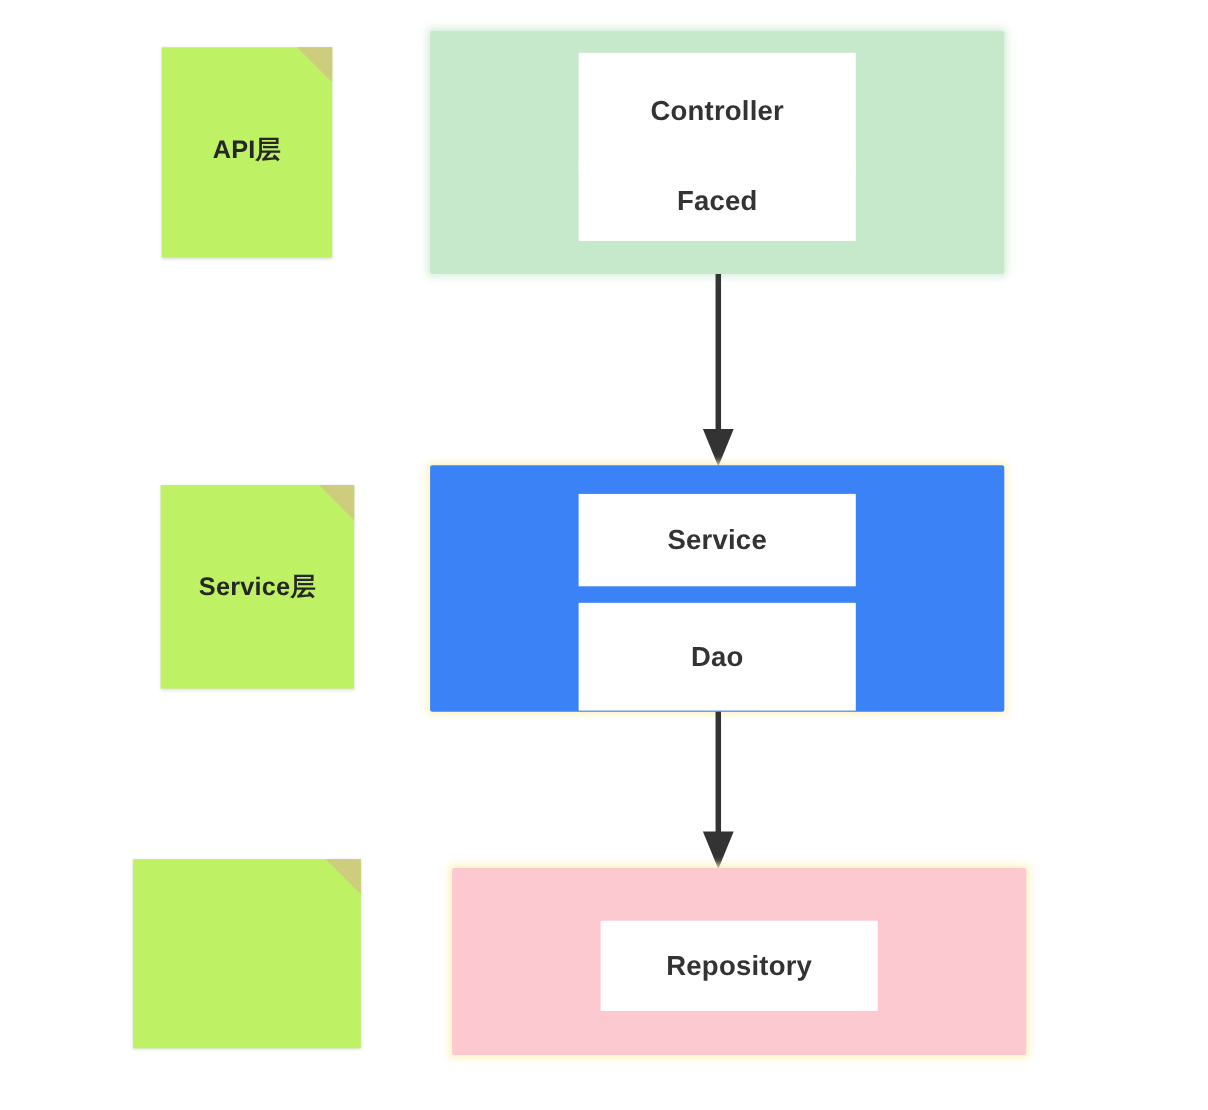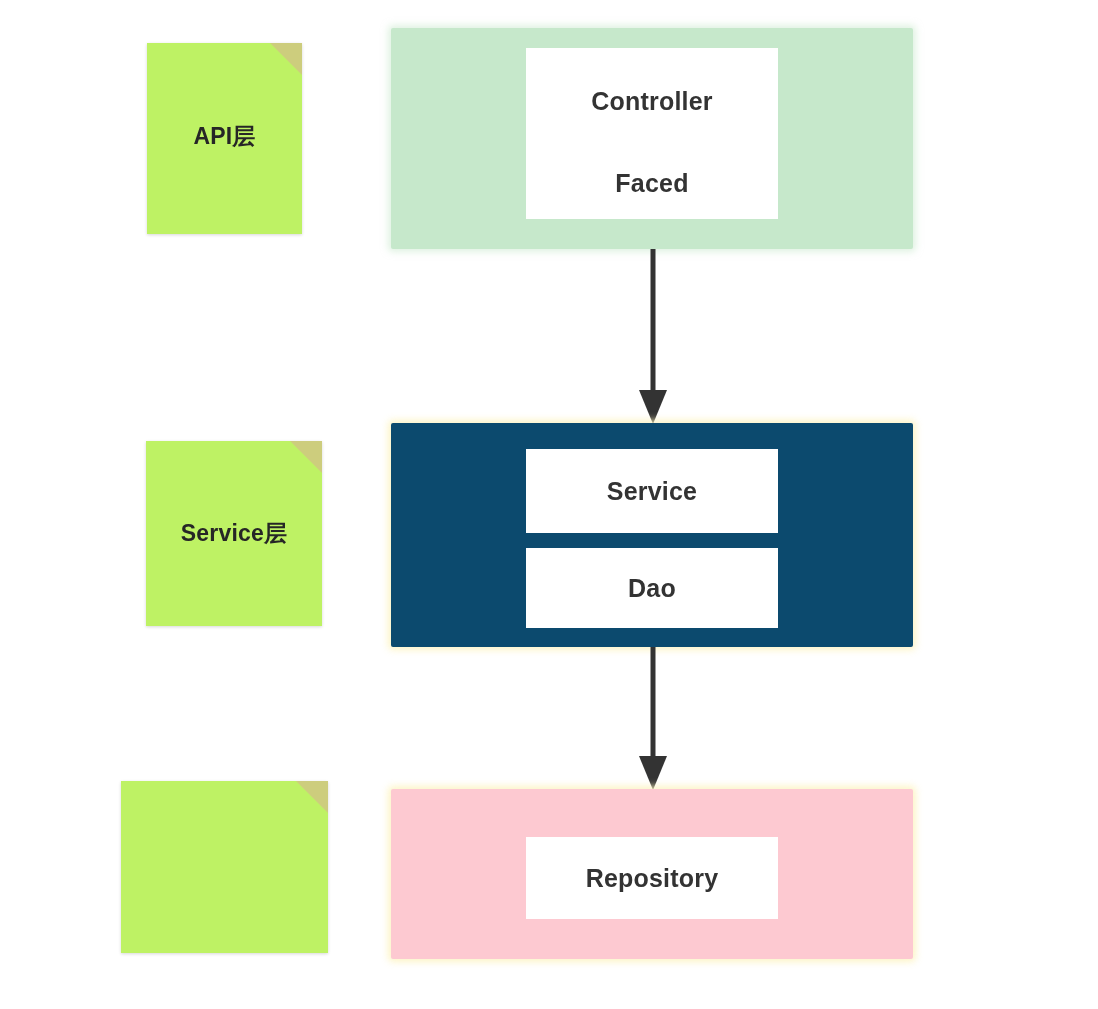--- a/index.html
+++ b/index.html
@@ -68,28 +68,29 @@
   }
   #panel-api {
     top: 28px;
     height: 221px;
     background: #c6e8cb;
     box-shadow: 0 0 7px 3px rgba(198,232,203,0.55);
   }
   #panel-service {
     top: 423px;
     height: 224px;
-    background: #0c4a6e;
+    background: #3b82f6;
     box-shadow: 0 0 7px 3px rgba(253,243,190,0.85);
   }
   #panel-repository {
     top: 789px;
     height: 170px;
     background: #fdc9d1;
     box-shadow: 0 0 7px 3px rgba(253,243,190,0.85);
+    margin-left: 20px;
   }
 
   .inner-box {
     position: absolute;
     left: 135px;
     width: 252px;
     background: #ffffff;
     display: flex;
     align-items: center;
     justify-content: center;
@@ -98,21 +99,21 @@
     font-size: 25px;
     font-weight: bold;
     color: #333333;
     letter-spacing: 0.2px;
     white-space: nowrap;
   }
 
   #box-controller { top: 20px;  height: 107px; }
   #box-faced      { top: 119px; height: 72px; }
   #box-service    { top: 26px;  height: 84px; }
-  #box-dao        { top: 125px; height: 80px; }
+  #box-dao        { top: 125px; height: 98px; }
   #box-repository { top: 48px;  height: 82px; }
 
   
   .arrow-connector {
     position: absolute;
     left: 637px;
     width: 32px;
   }
   #arrow-api-to-service     { top: 249px; height: 175px; }
   #arrow-service-to-repository { top: 647px; height: 143px; }

